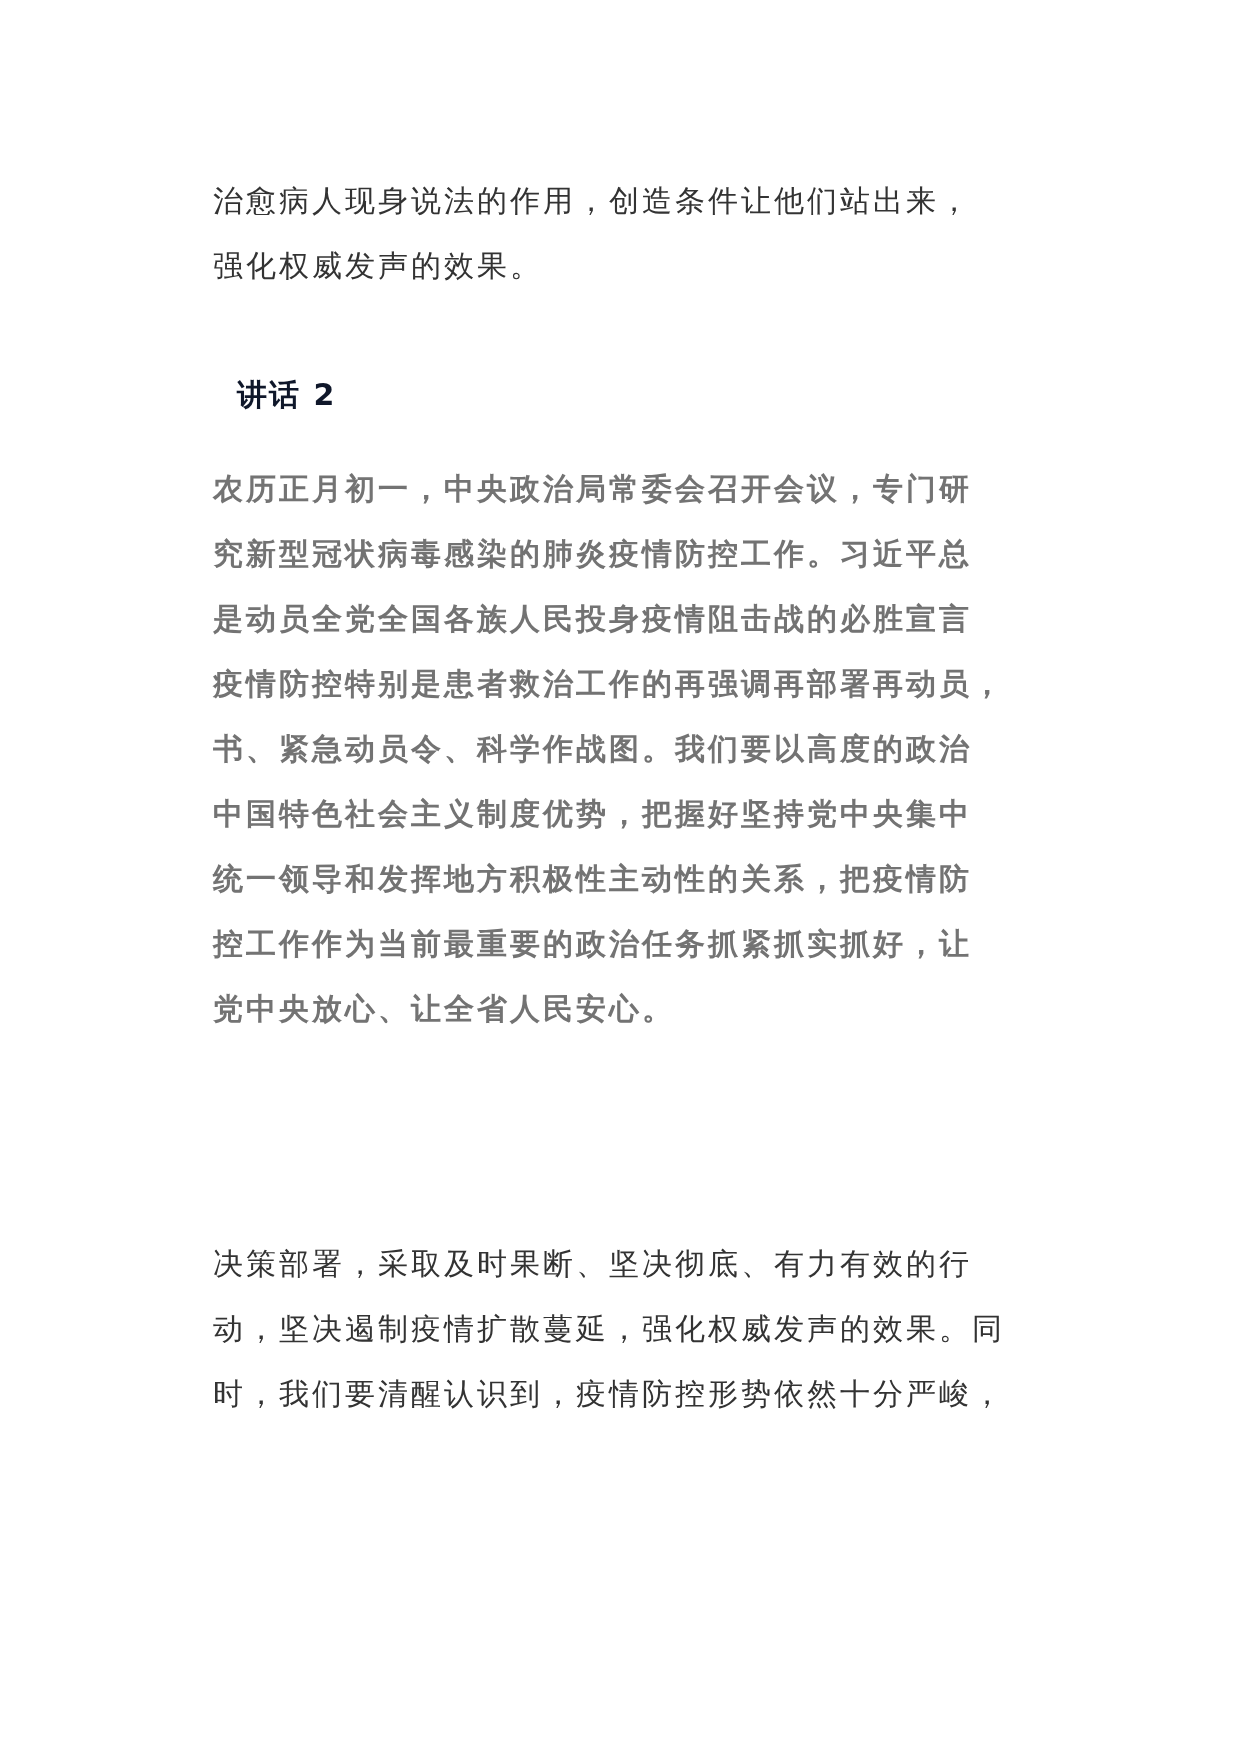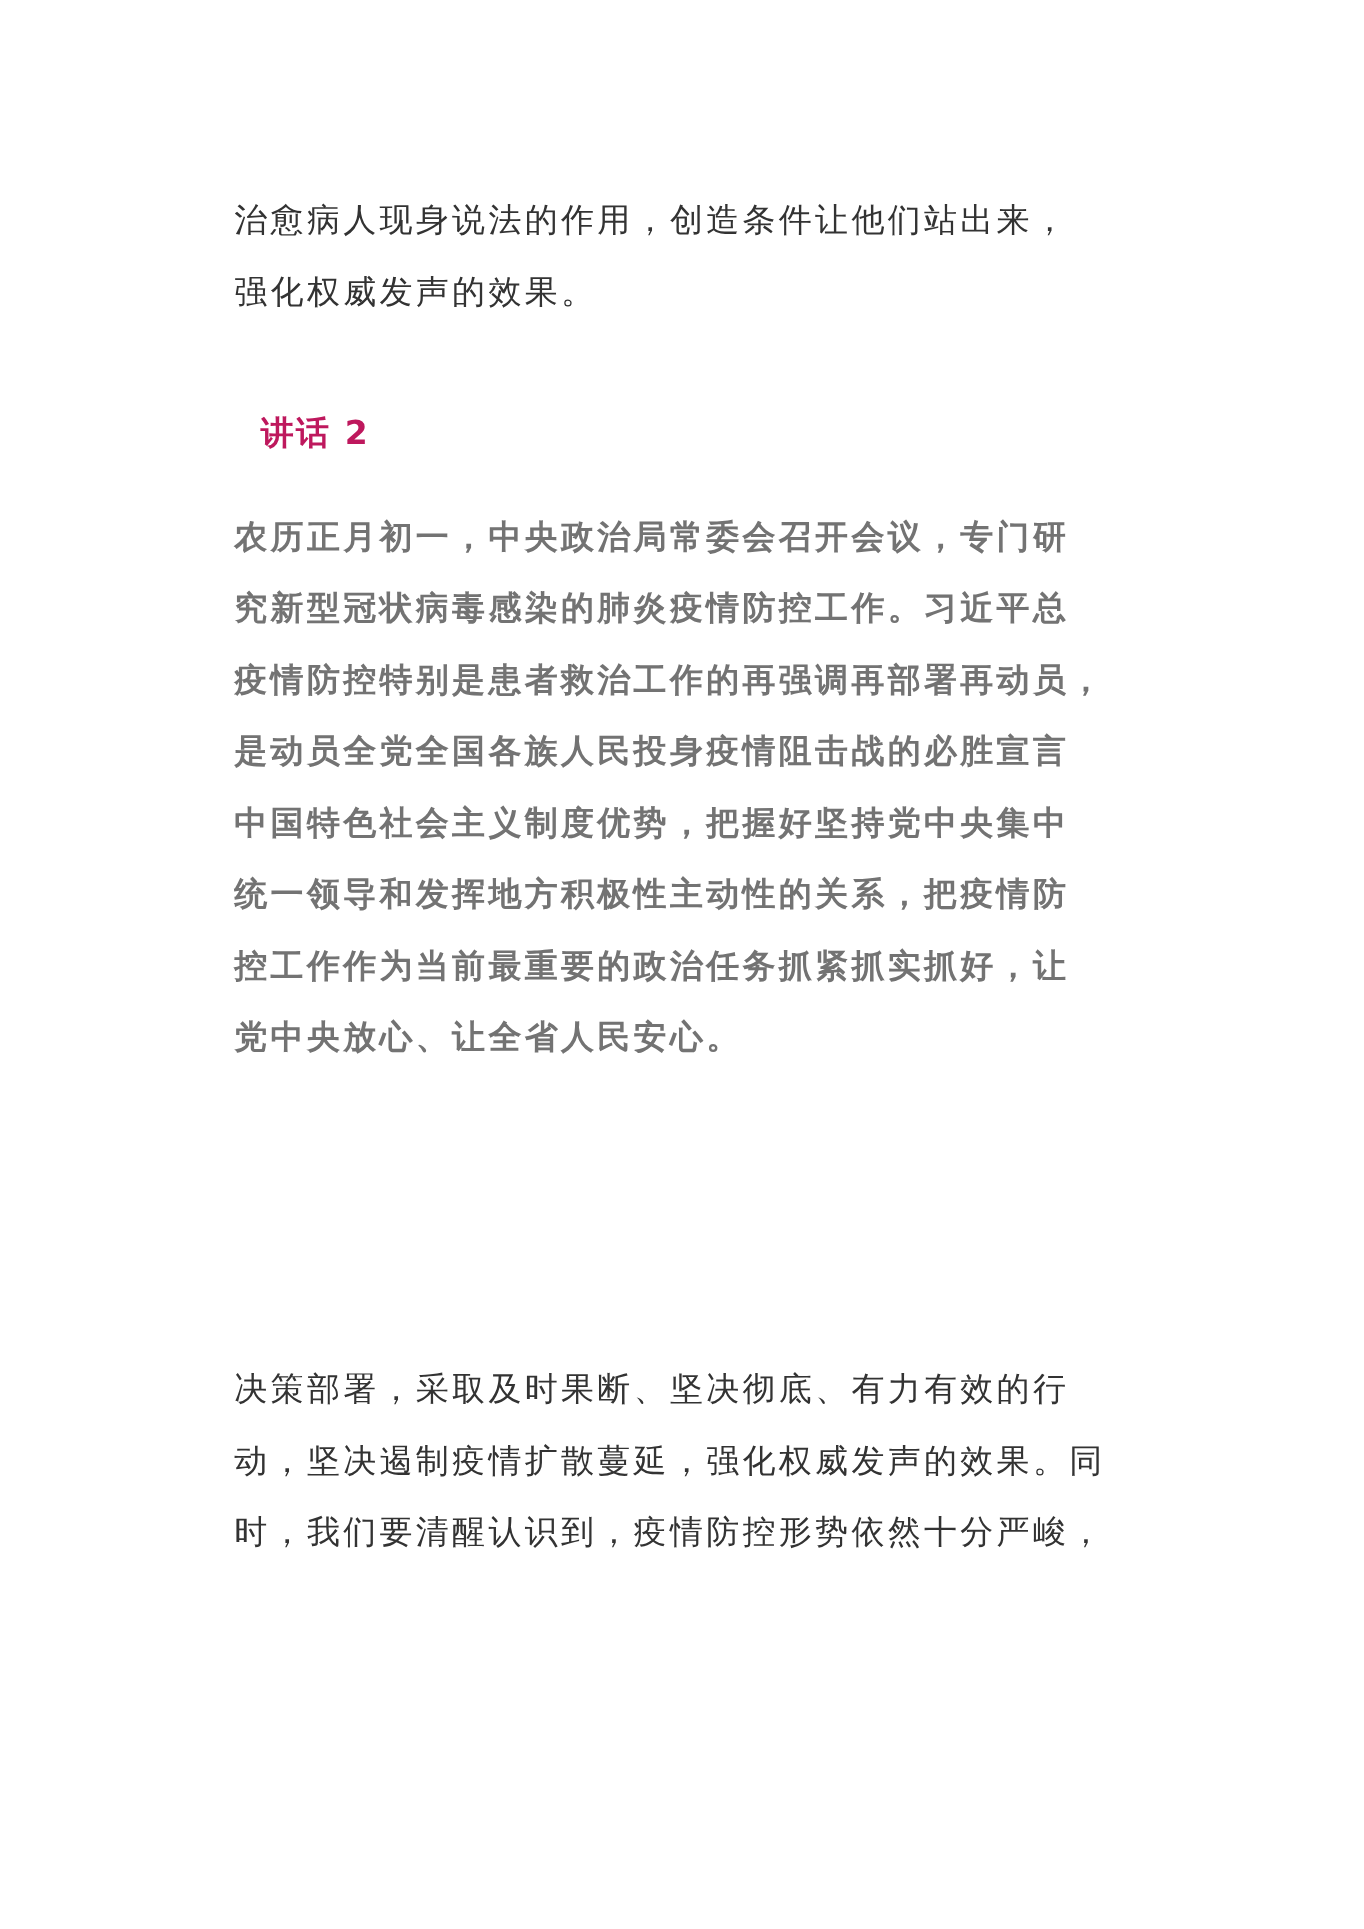--- a/index.html
+++ b/index.html
@@ -57,27 +57,28 @@
 </head>
 <body>
 
 <div class="page">
 
   <p class="para para-normal" style="top:168px;">
     <span class="line">治愈病人现身说法的作用，创造条件让他们站出来，</span>
     <span class="line">强化权威发声的效果。</span>
   </p>
 
-  <h2 class="heading" style="color:#be185d;">讲话 2</h2>
+  <h2 class="heading" style="color:#0f172a;">讲话 2</h2>
 
   <p class="para para-bold" style="top:456px;">
     <span class="line">农历正月初一，中央政治局常委会召开会议，专门研</span>
     <span class="line">究新型冠状病毒感染的肺炎疫情防控工作。习近平总</span>
+    <span class="line">是动员全党全国各族人民投身疫情阻击战的必胜宣言</span>
     <span class="line">疫情防控特别是患者救治工作的再强调再部署再动员，</span>
-    <span class="line">是动员全党全国各族人民投身疫情阻击战的必胜宣言</span>
+    <span class="line">书、紧急动员令、科学作战图。我们要以高度的政治</span>
     <span class="line">中国特色社会主义制度优势，把握好坚持党中央集中</span>
     <span class="line">统一领导和发挥地方积极性主动性的关系，把疫情防</span>
     <span class="line">控工作作为当前最重要的政治任务抓紧抓实抓好，让</span>
     <span class="line">党中央放心、让全省人民安心。</span>
   </p>
 
   <p class="para para-normal" style="top:1231px;">
     <span class="line">决策部署，采取及时果断、坚决彻底、有力有效的行</span>
     <span class="line">动，坚决遏制疫情扩散蔓延，强化权威发声的效果。同</span>
     <span class="line">时，我们要清醒认识到，疫情防控形势依然十分严峻，</span>

